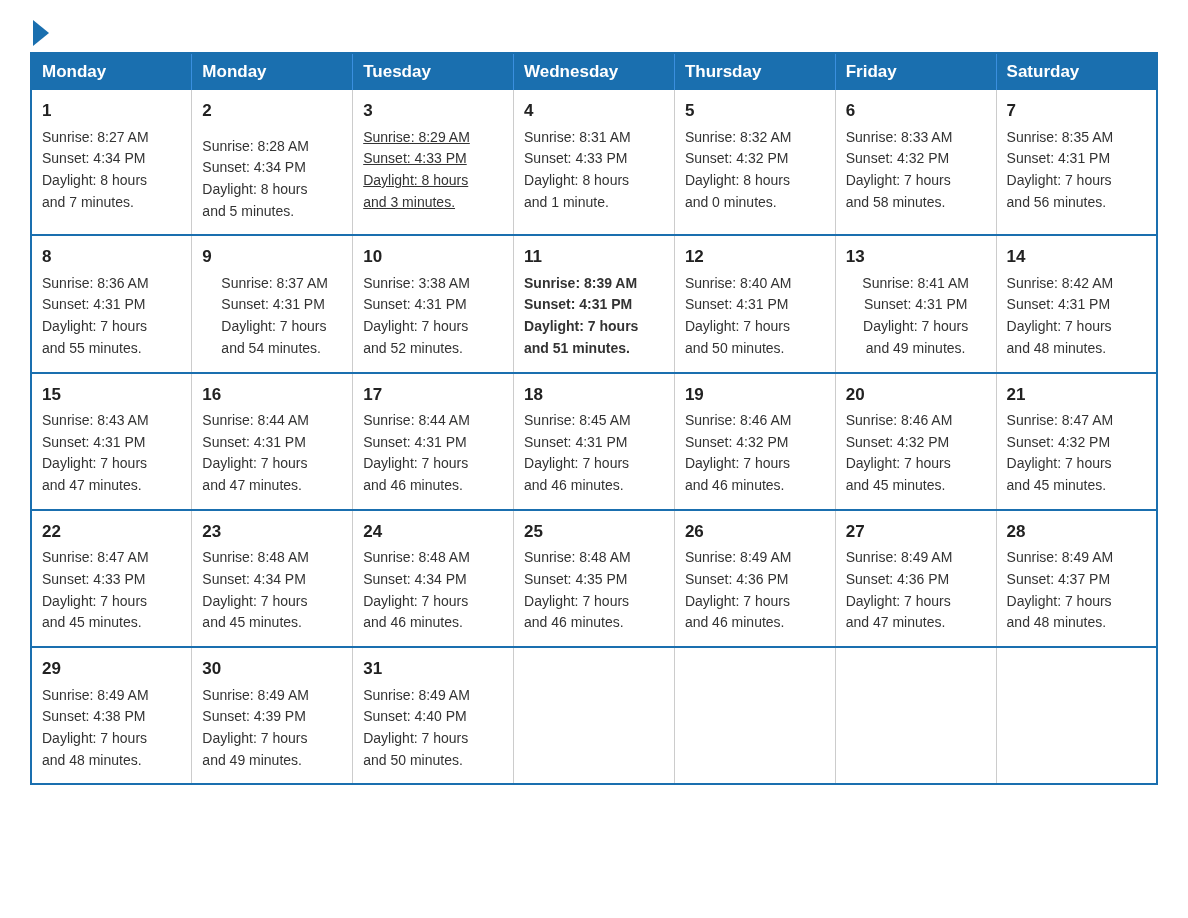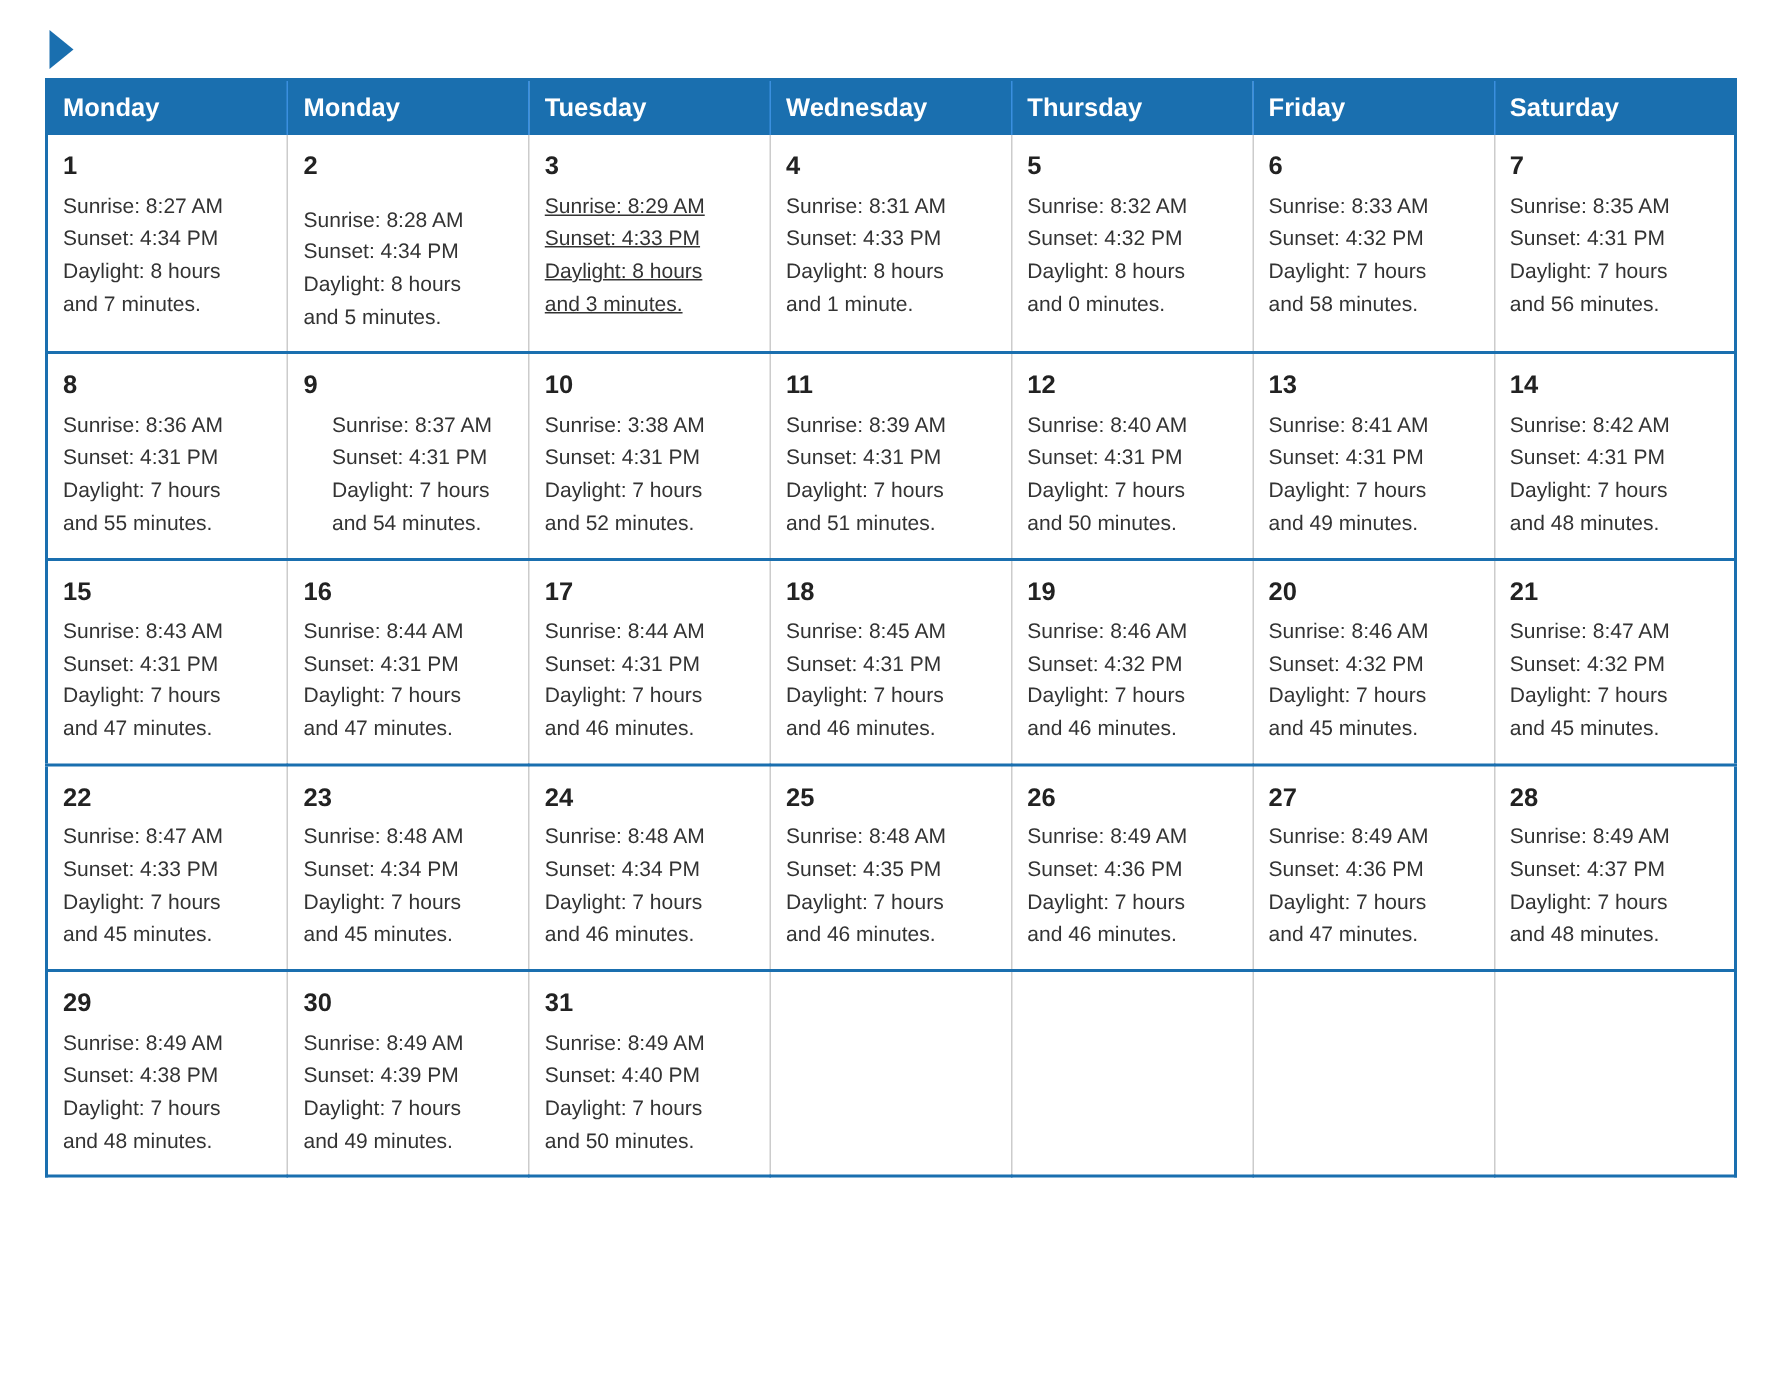--- a/index.html
+++ b/index.html
@@ -212,35 +212,35 @@
         </td>
         <td>
           <span class="day-number">10</span>
           <div class="day-info" style="white-space: pre-line;">Sunrise: 3:38 AM
 Sunset: 4:31 PM
 Daylight: 7 hours
 and 52 minutes.</div>
         </td>
         <td>
           <span class="day-number">11</span>
-          <div class="day-info" style="white-space: pre-line;">Sunrise: 8:39 AM
+          <div class="day-info" style="white-space: pre-line; font-weight: bold;">Sunrise: 8:39 AM
 Sunset: 4:31 PM
 Daylight: 7 hours
 and 51 minutes.</div>
         </td>
         <td>
           <span class="day-number">12</span>
           <div class="day-info" style="white-space: pre-line;">Sunrise: 8:40 AM
 Sunset: 4:31 PM
 Daylight: 7 hours
 and 50 minutes.</div>
         </td>
         <td>
           <span class="day-number">13</span>
-          <div class="day-info" style="white-space: pre-line;">Sunrise: 8:41 AM
+          <div class="day-info" style="white-space: pre-line; text-align: center;">Sunrise: 8:41 AM
 Sunset: 4:31 PM
 Daylight: 7 hours
 and 49 minutes.</div>
         </td>
         <td>
           <span class="day-number">14</span>
           <div class="day-info" style="white-space: pre-line;">Sunrise: 8:42 AM
 Sunset: 4:31 PM
 Daylight: 7 hours
 and 48 minutes.</div>

